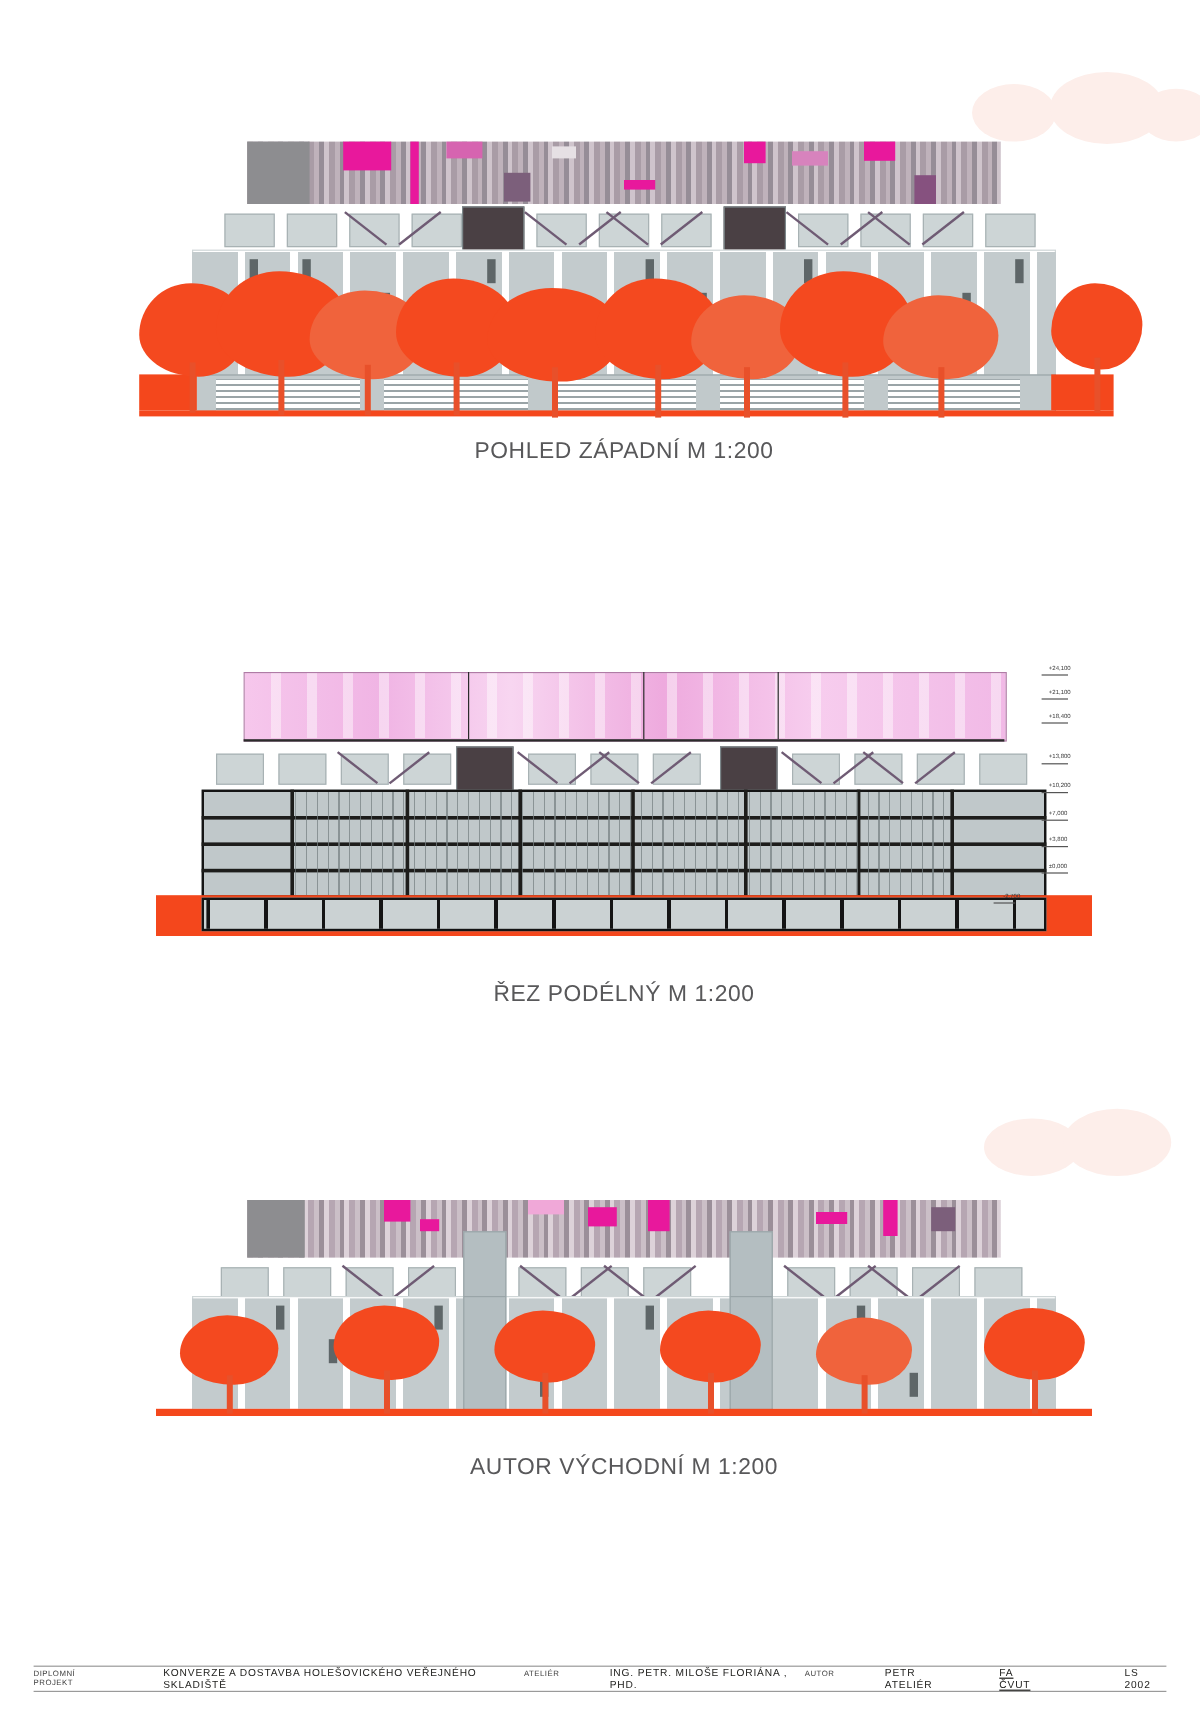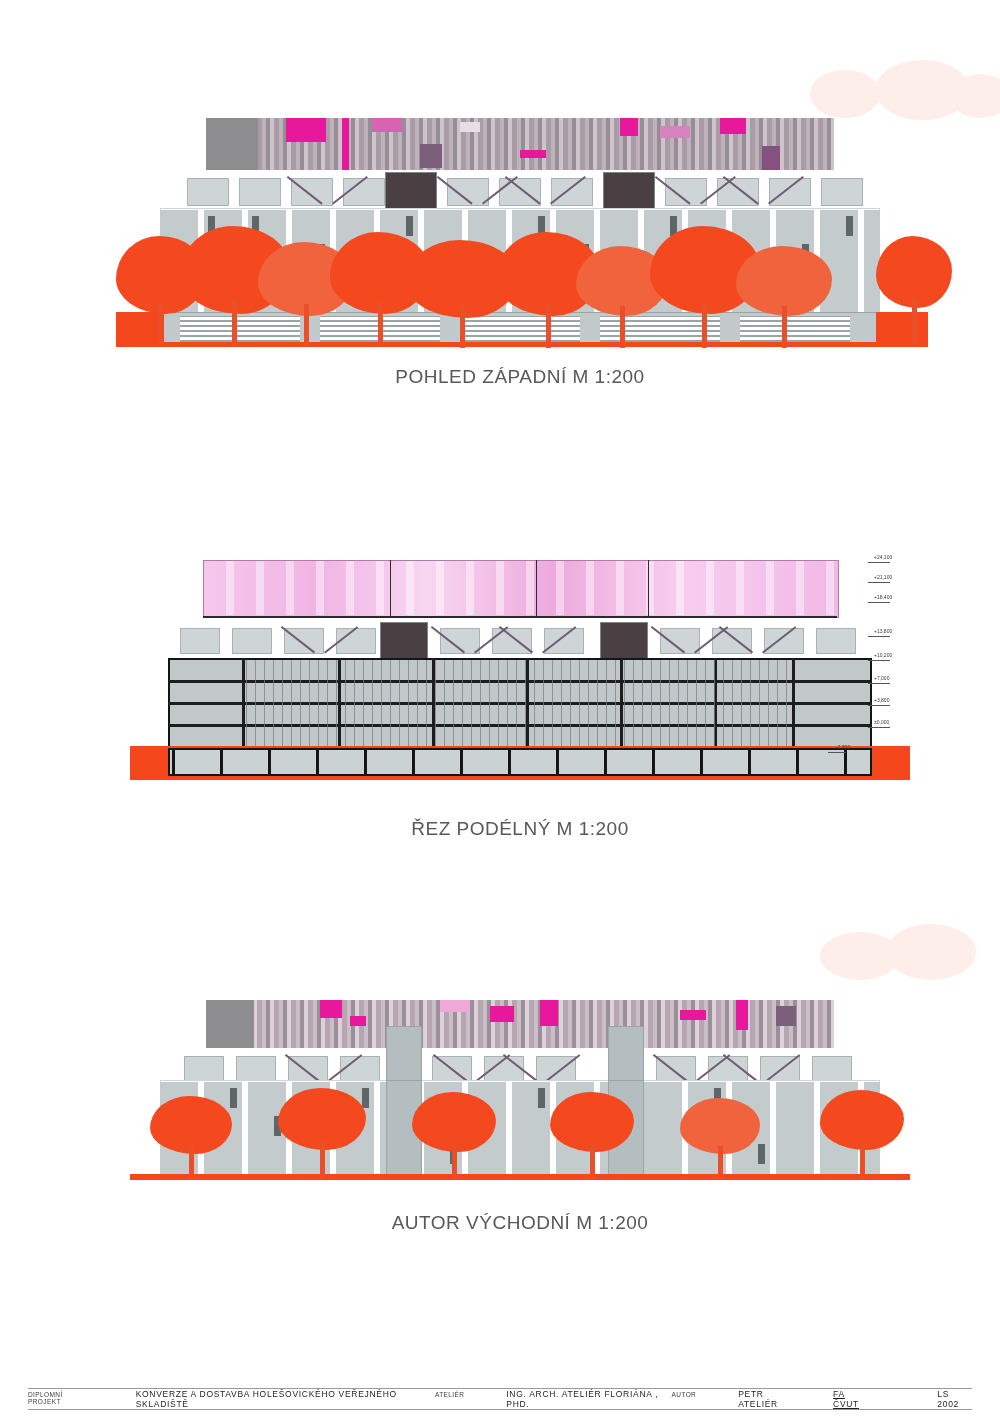--- a/index.html
+++ b/index.html
@@ -476,21 +476,21 @@
   </div>
 
   <div id="titleblock">
     <div class="tb-group">
       <span class="tb-small">DIPLOMNÍ PROJEKT</span>
       <span class="tb-main">KONVERZE A DOSTAVBA HOLEŠOVICKÉHO VEŘEJNÉHO SKLADIŠTĚ</span>
     </div>
     <div class="sep"></div>
     <div class="tb-group">
       <span class="tb-small">ATELIÉR</span>
-      <span class="tb-main">ING. ARCH. ATELIÉR FLORIÁNA , PHD.</span>
+      <span class="tb-main">ING. PETR. MILOŠE FLORIÁNA , PHD.</span>
     </div>
     <div class="sep"></div>
     <div class="tb-group">
       <span class="tb-small">AUTOR</span>
       <span class="tb-main">PETR ATELIÉR</span>
     </div>
     <div class="sep"></div>
     <span class="tb-main" style="margin-right:32px;text-decoration:underline;">FA ČVUT</span>
     <span class="tb-main">LS 2002</span>
   </div>

